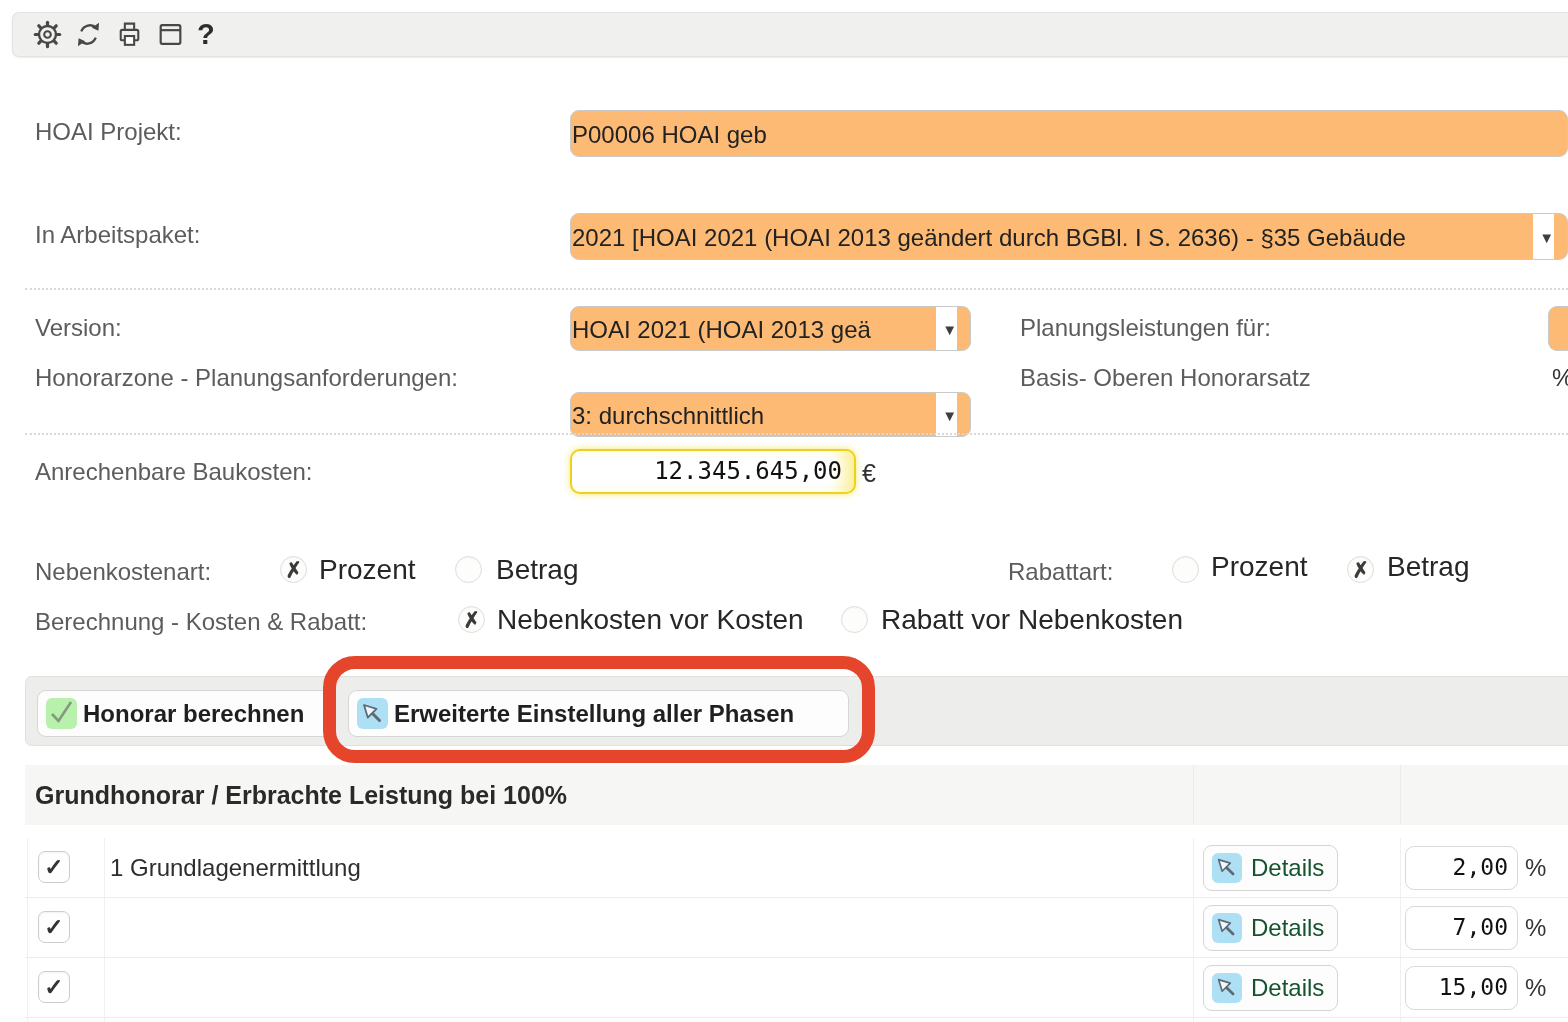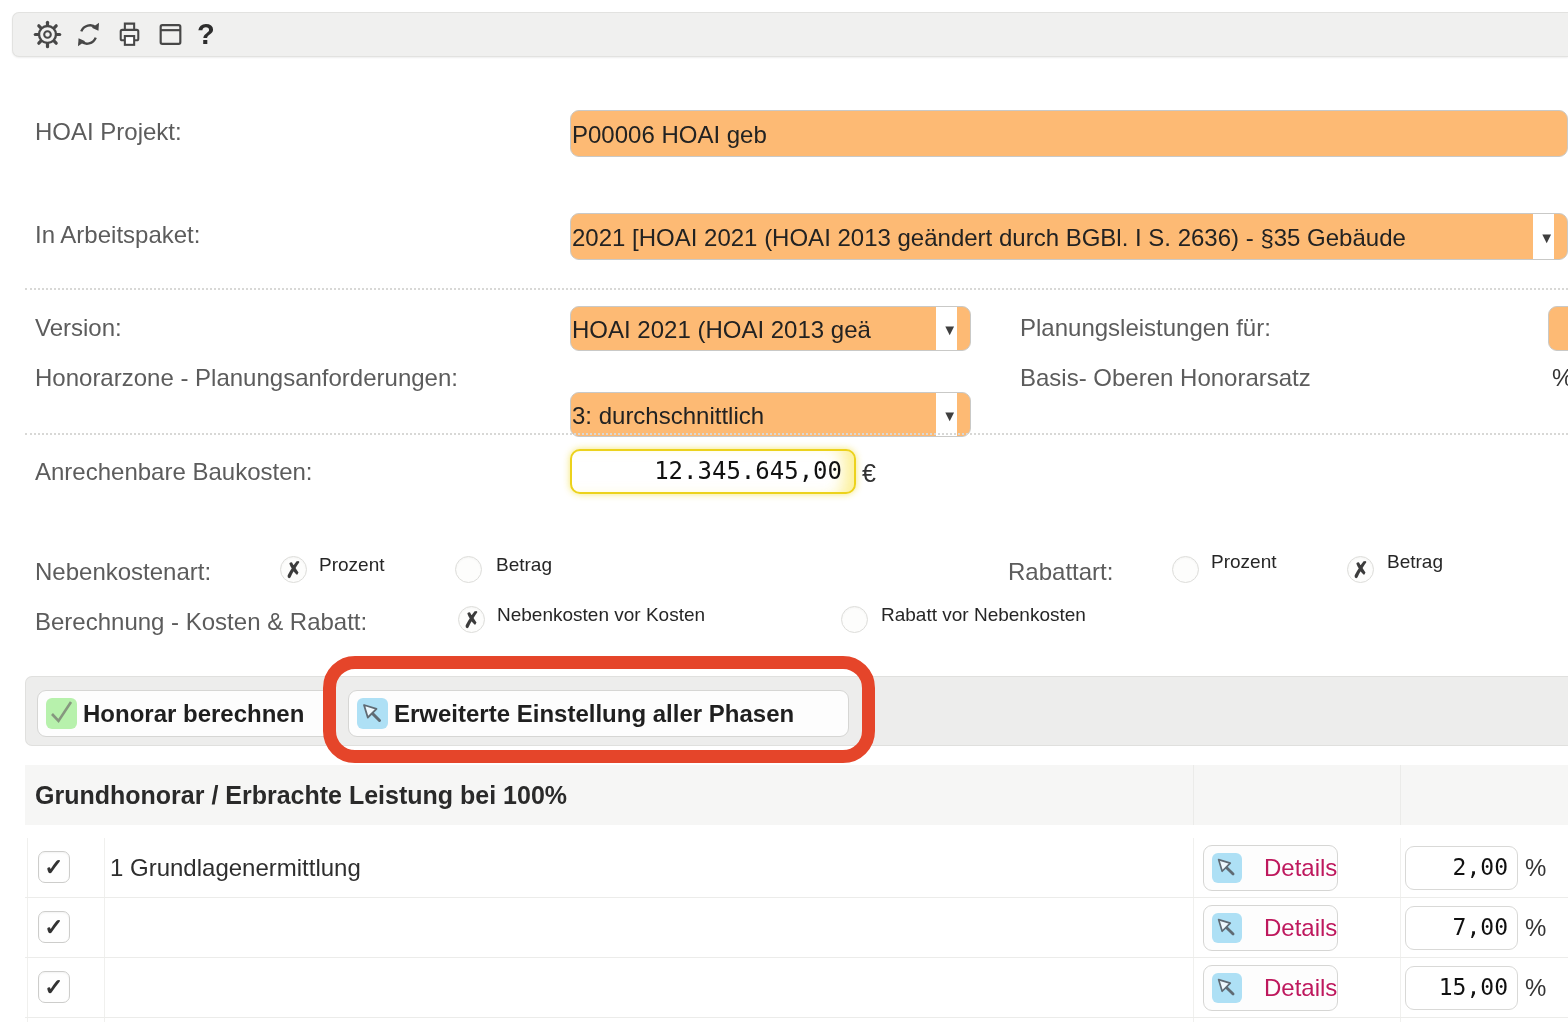--- a/index.html
+++ b/index.html
@@ -27,21 +27,21 @@
              border:2px solid #ecd21c;border-radius:10px;box-sizing:border-box;
              box-shadow:0 0 7px rgba(240,216,40,.65), inset -18px 0 16px -8px rgba(250,228,70,.55);
              font-family:"DejaVu Sans Mono",monospace;font-size:24px;color:#111;line-height:41px;
              text-align:right;padding-right:12px;}
   .unit-label{position:absolute;font-size:24px;color:#333;}
 
   .radio{position:absolute;width:27px;height:27px;border:1.5px solid #ddddda;border-radius:50%;
          background:#fdfdfc;box-sizing:border-box;box-shadow:inset 0 1px 2px rgba(0,0,0,.04);
          display:flex;align-items:center;justify-content:center;cursor:pointer;}
   .radio-mark{font-size:21px;font-weight:bold;color:#3b3b3b;transform:rotate(-6deg);line-height:1;}
-  .opt-label{position:absolute;font-size:19px;color:#262626;white-space:nowrap;}
+  .opt-label{position:absolute;font-size:28px;color:#262626;white-space:nowrap;}
 
   
   .actionbar{position:absolute;left:25px;right:0;top:676px;height:70px;background:#ededec;
              border:1px solid #e0e0de;border-right:none;border-radius:7px 0 0 7px;box-sizing:border-box;}
   .btn{position:absolute;height:47px;background:#fdfdfd;border:1.5px solid #d6d6d4;border-radius:9px;
        display:flex;align-items:center;padding:0 10px 0 8px;box-sizing:border-box;cursor:pointer;
        font-family:"Liberation Sans",sans-serif;}
   .btn-label{font-size:24px;font-weight:bold;color:#1f1f1f;margin-left:6px;white-space:nowrap;}
   .tile{width:31px;height:31px;border-radius:6px;display:flex;align-items:center;justify-content:center;flex:0 0 31px;}
   .tile.green{background:#b7f1ac;}
@@ -55,21 +55,21 @@
   .thead .ttitle{position:absolute;left:10px;top:0;line-height:60px;font-size:25px;font-weight:bold;color:#2a2a2a;white-space:nowrap;text-align:center;}
   .vline{position:absolute;top:0;bottom:0;width:1px;background:#ebebe9;}
   .trow{position:absolute;left:25px;right:0;height:60px;background:#fff;border-bottom:1px solid #ececea;box-sizing:border-box;}
   .trow .colline{position:absolute;top:0;bottom:0;width:1px;background:#f0f0ee;}
   .checkbox{position:absolute;left:13px;top:13px;width:32px;height:32px;background:#fefefe;
             border:1.5px solid #cdcdcb;border-radius:7px;box-sizing:border-box;
             box-shadow:inset 0 1px 2px rgba(0,0,0,.05);display:flex;align-items:center;justify-content:center;cursor:pointer;}
   .cb-mark{font-size:23px;font-weight:bold;color:#333;line-height:1;}
   .rowlabel{position:absolute;left:85px;top:0;line-height:60px;font-size:24px;color:#2e2e2e;white-space:nowrap;}
   .details-btn{left:1178px;top:7px;width:135px;height:46px;}
-  .details-btn .btn-label{font-weight:normal;color:#be185d;margin-left:22px;}
+  .details-btn .btn-label{font-weight:normal;color:#14532d;margin-left:9px;}
   .pctbox{position:absolute;left:1380px;top:8px;width:113px;height:44px;background:#fff;
           border:1.5px solid #d9d9d7;border-radius:9px;box-sizing:border-box;
           font-family:"DejaVu Sans Mono",monospace;font-size:23px;color:#111;line-height:40px;
           text-align:right;padding-right:9px;}
   .pctunit{position:absolute;left:1500px;top:0;line-height:60px;font-size:24px;color:#333;}
 
   svg{display:block;}
 </style>
 </head>
 <body>

